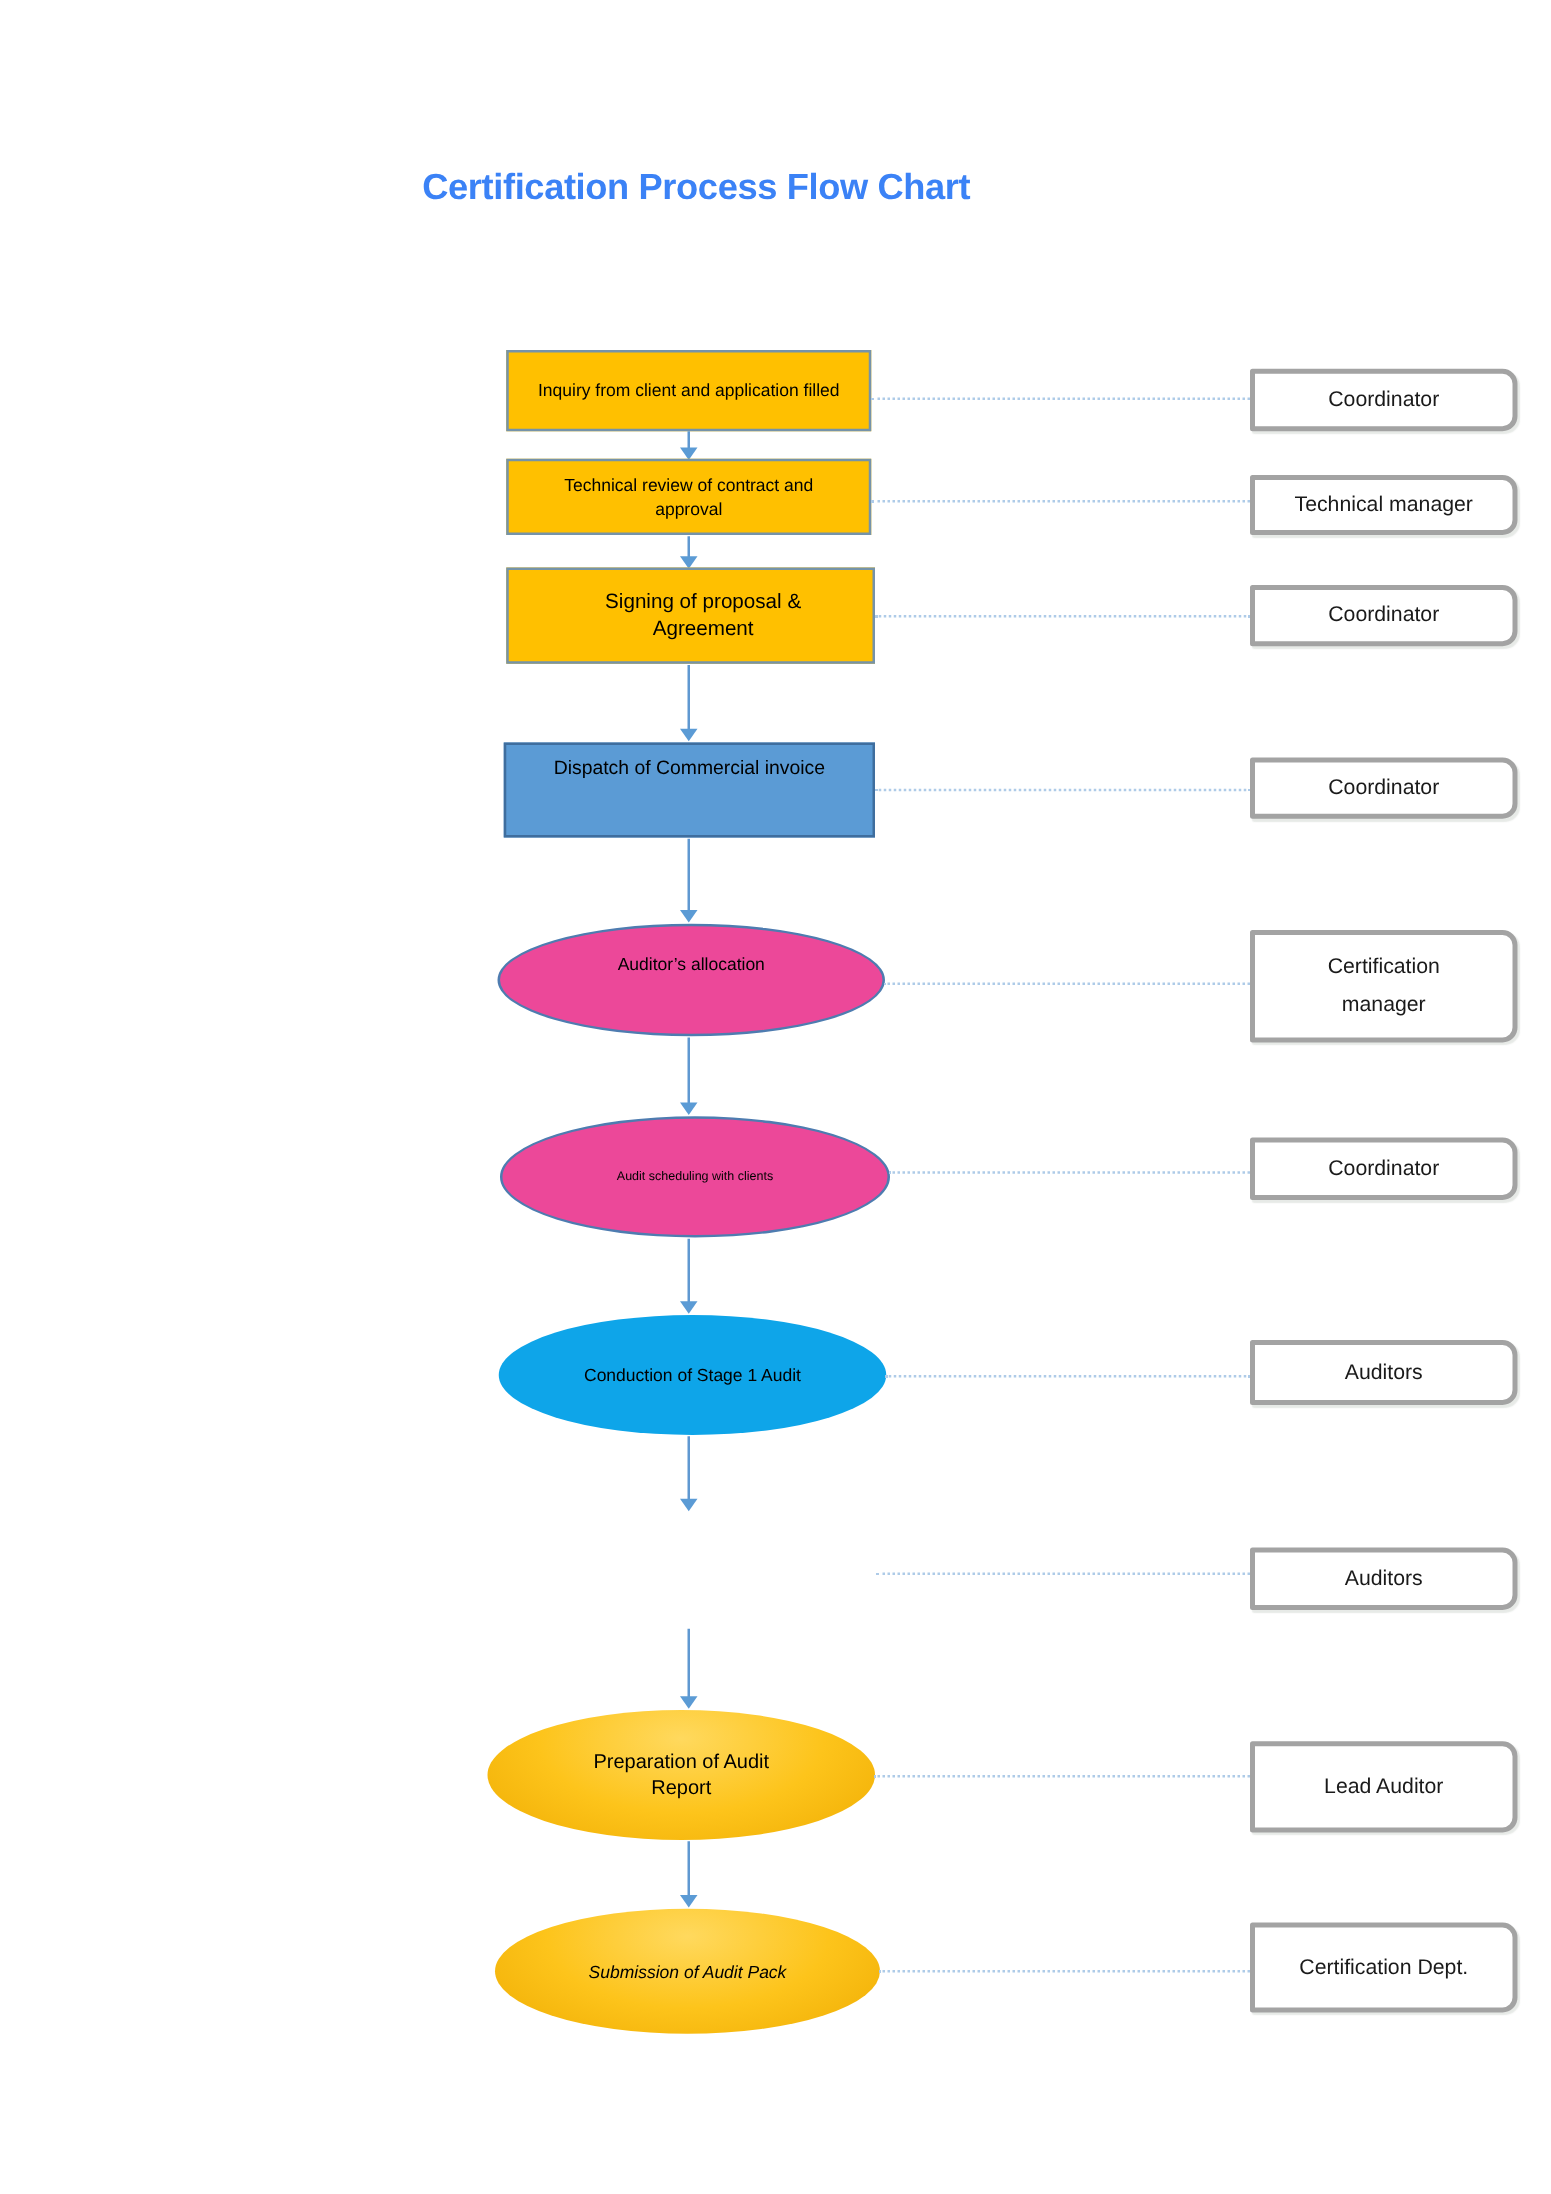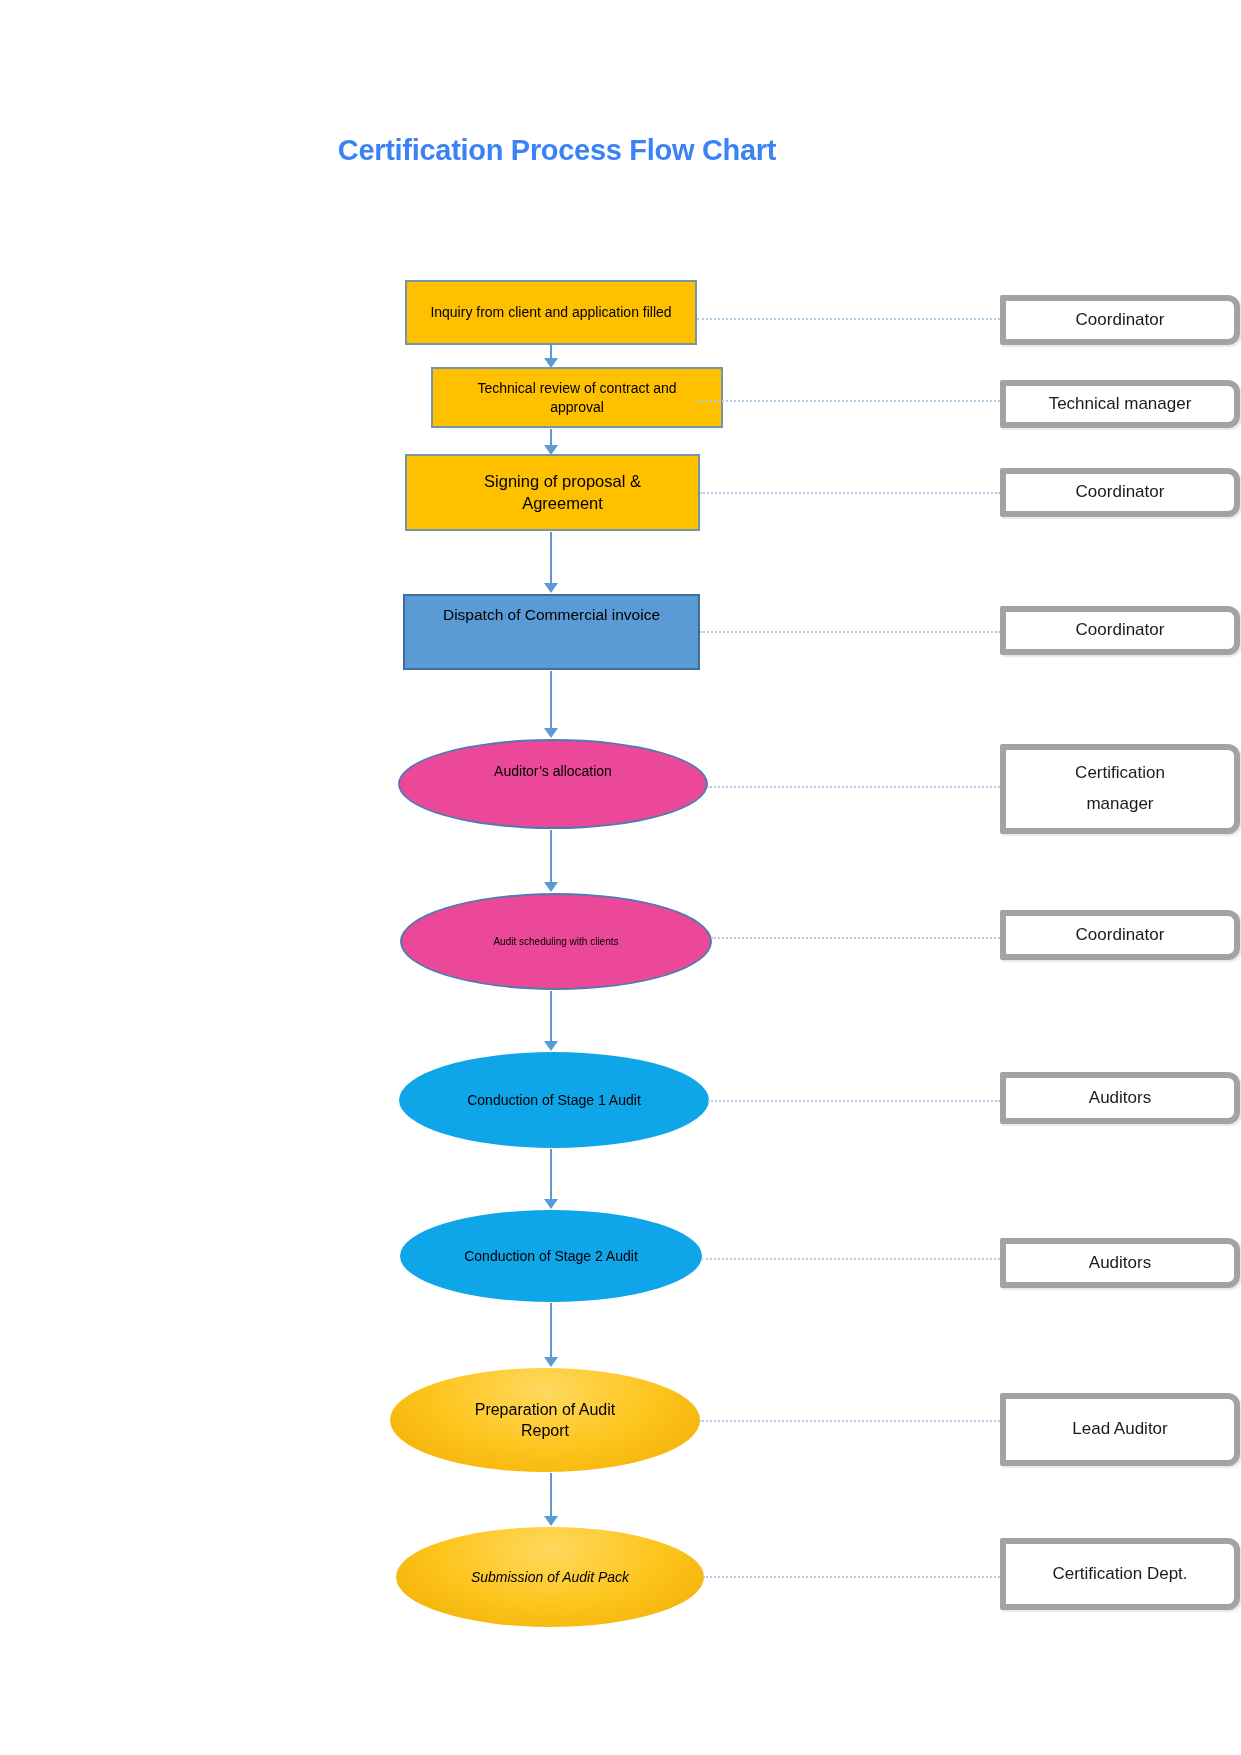--- a/index.html
+++ b/index.html
@@ -35,22 +35,22 @@
   .t4{font-size:15.5px;}
   .t5{font-size:14px;padding-bottom:26px;}
   .t6{max-width:170px;font-size:10px;line-height:1.5;}
   .t7{max-width:178px;font-size:14px;line-height:1.45;}
   .t8{max-width:178px;font-size:14px;line-height:1.45;}
   .t9{max-width:166px;font-size:16px;line-height:1.5;}
   .t10{max-width:162px;font-size:14px;line-height:1.5;}
 
   
   .role{
-    position:absolute;left:1000px;width:240px;
-    background:#ffffff;border:6px solid #a3a3a3;
+    position:absolute;left:1000px;width:214px;
+    background:#ffffff;border:4px solid #a3a3a3;
     border-radius:2px 12px 12px 2px;
     display:flex;align-items:center;justify-content:center;text-align:center;
     font-size:17px;color:#1a1a1a;
     box-shadow:2px 2px 1px rgba(120,140,120,0.18);
     box-sizing:border-box;
   }
   .role .rtxt{display:block;line-height:1.8;}
   .rwrap{max-width:130px;}
 
   
@@ -77,21 +77,21 @@
   </div>
   <div class="role" style="top:295px;height:50px;">
     <span class="rtxt">Coordinator</span>
   </div>
   <div class="connector" style="left:697px;top:318px;width:303px;"></div>
   <div class="arrow" style="top:345px;height:23px;">
     <i class="arrow-line"></i>
       <i class="arrow-head"></i>
   </div>
 
-  <div class="shape rect-orange" style="left:405px;top:367px;width:292px;height:61px;margin-left:26px;">
+  <div class="shape rect-orange" style="left:405px;top:367px;width:292px;height:61px;">
     <span class="txt t2">Technical review of contract and approval</span>
   </div>
   <div class="role" style="top:380px;height:48px;">
     <span class="rtxt">Technical manager</span>
   </div>
   <div class="connector" style="left:697px;top:400px;width:303px;"></div>
   <div class="arrow" style="top:429px;height:26px;">
     <i class="arrow-line"></i>
       <i class="arrow-head"></i>
   </div>
@@ -149,23 +149,20 @@
   </div>
   <div class="role" style="top:1072px;height:52px;">
     <span class="rtxt">Auditors</span>
   </div>
   <div class="connector" style="left:708px;top:1100px;width:292px;"></div>
   <div class="arrow" style="top:1149px;height:60px;">
     <i class="arrow-line"></i>
       <i class="arrow-head"></i>
   </div>
 
-  <div class="shape ellipse ell-green" style="left:400px;top:1210px;width:302px;height:92px;">
-    <span class="txt t8">Conduction of Stage 2 Audit</span>
-  </div>
   <div class="role" style="top:1238px;height:50px;">
     <span class="rtxt">Auditors</span>
   </div>
   <div class="connector" style="left:701px;top:1258px;width:299px;"></div>
   <div class="arrow" style="top:1303px;height:64px;">
     <i class="arrow-line"></i>
       <i class="arrow-head"></i>
   </div>
 
   <div class="shape ellipse ell-gold" style="left:390px;top:1368px;width:310px;height:104px;">

